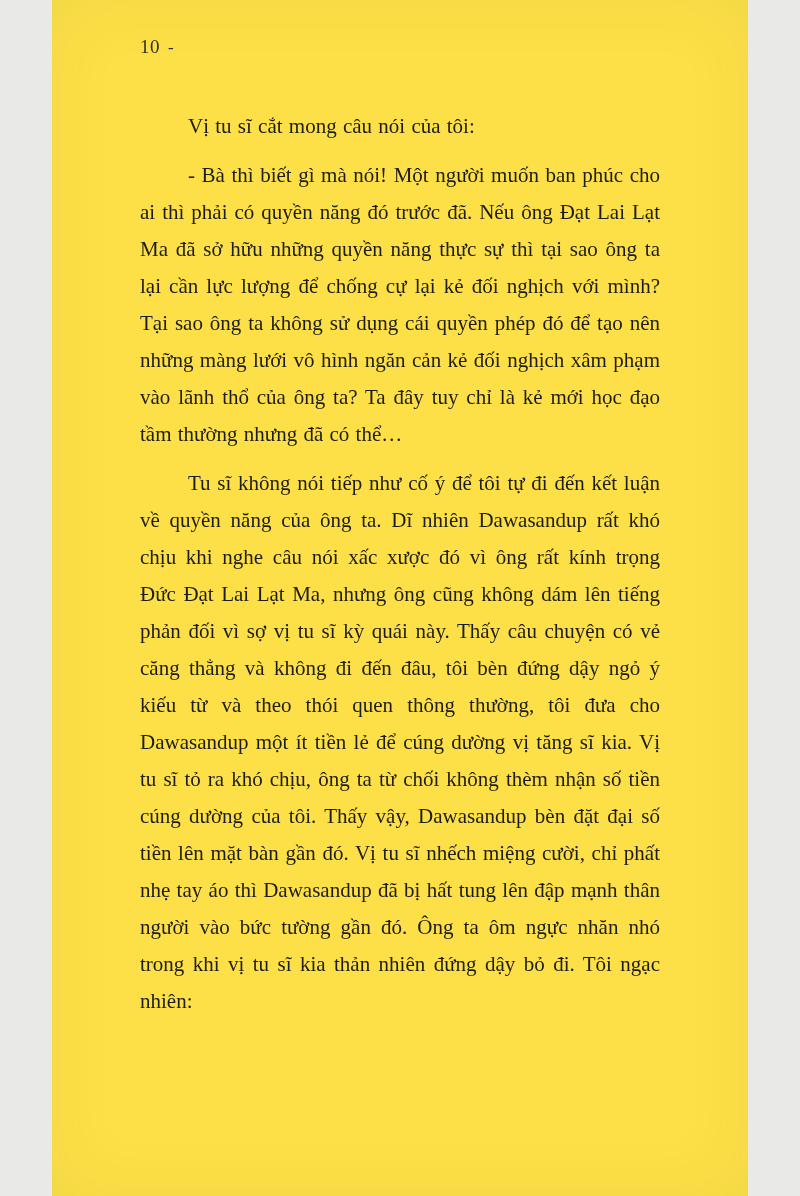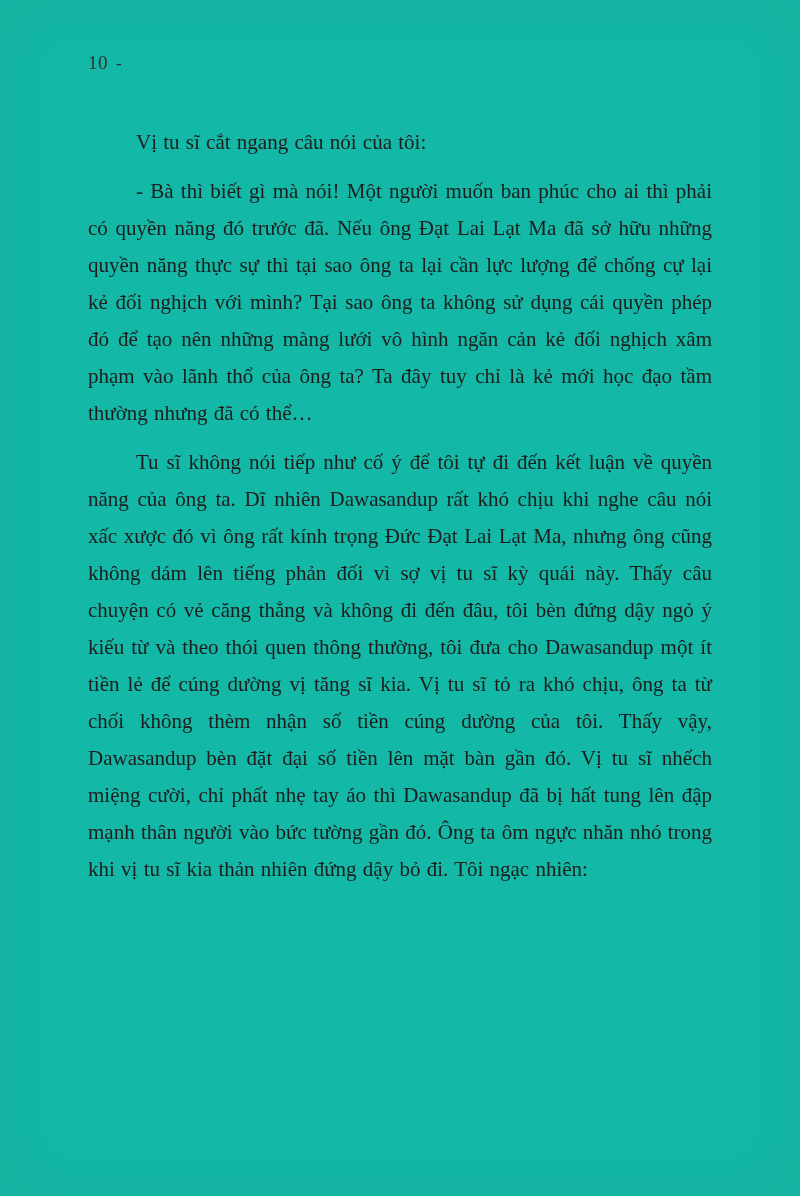--- a/index.html
+++ b/index.html
@@ -2,26 +2,26 @@
 <html><head>
 <meta charset="utf-8">
 <style>
   html, body {
     margin: 0;
     padding: 0;
     background: #e9e9e7;
   }
   .page {
     position: relative;
-    width: 800px;
+    width: 696px;
     height: 1196px;
     margin: 0 auto;
-    background: #14b8a6;
+    background: #fde047;
     box-sizing: border-box;
-    padding: 52px 88px 0 88px;
+    padding: 36px 88px 0 88px;
     box-shadow: inset 0 0 70px rgba(60,60,55,0.06);
     font-family: "Liberation Serif", "DejaVu Serif", serif;
     color: #1d1d1d;
     overflow: hidden;
   }
   .page-header {
     display: flex;
     align-items: baseline;
     color: #2e2e2e;
     user-select: none;
@@ -58,18 +58,18 @@
 <body>
 
 <div class="page">
 
   <div class="page-header">
     <span class="page-number">10</span>
     <span class="header-separator">-</span>
   </div>
 
   <div class="page-body">
-    <p class="indent">Vị tu sĩ cắt ngang câu nói của tôi:</p>
+    <p class="indent">Vị tu sĩ cắt mong câu nói của tôi:</p>
     <p class="indent">- Bà thì biết gì mà nói! Một người muốn ban phúc cho ai thì phải có quyền năng đó trước đã. Nếu ông Đạt Lai Lạt Ma đã sở hữu những quyền năng thực sự thì tại sao ông ta lại cần lực lượng để chống cự lại kẻ đối nghịch với mình? Tại sao ông ta không sử dụng cái quyền phép đó để tạo nên những màng lưới vô hình ngăn cản kẻ đối nghịch xâm phạm vào lãnh thổ của ông ta? Ta đây tuy chỉ là kẻ mới học đạo tầm thường nhưng đã có thể…</p>
     <p class="indent">Tu sĩ không nói tiếp như cố ý để tôi tự đi đến kết luận về quyền năng của ông ta. Dĩ nhiên Dawasandup rất khó chịu khi nghe câu nói xấc xược đó vì ông rất kính trọng Đức Đạt Lai Lạt Ma, nhưng ông cũng không dám lên tiếng phản đối vì sợ vị tu sĩ kỳ quái này. Thấy câu chuyện có vẻ căng thẳng và không đi đến đâu, tôi bèn đứng dậy ngỏ ý kiếu từ và theo thói quen thông thường, tôi đưa cho Dawasandup một ít tiền lẻ để cúng dường vị tăng sĩ kia. Vị tu sĩ tỏ ra khó chịu, ông ta từ chối không thèm nhận số tiền cúng dường của tôi. Thấy vậy, Dawasandup bèn đặt đại số tiền lên mặt bàn gần đó. Vị tu sĩ nhếch miệng cười, chỉ phất nhẹ tay áo thì Dawasandup đã bị hất tung lên đập mạnh thân người vào bức tường gần đó. Ông ta ôm ngực nhăn nhó trong khi vị tu sĩ kia thản nhiên đứng dậy bỏ đi. Tôi ngạc nhiên:</p>
   </div>
 
 </div>
 
 </body></html>

